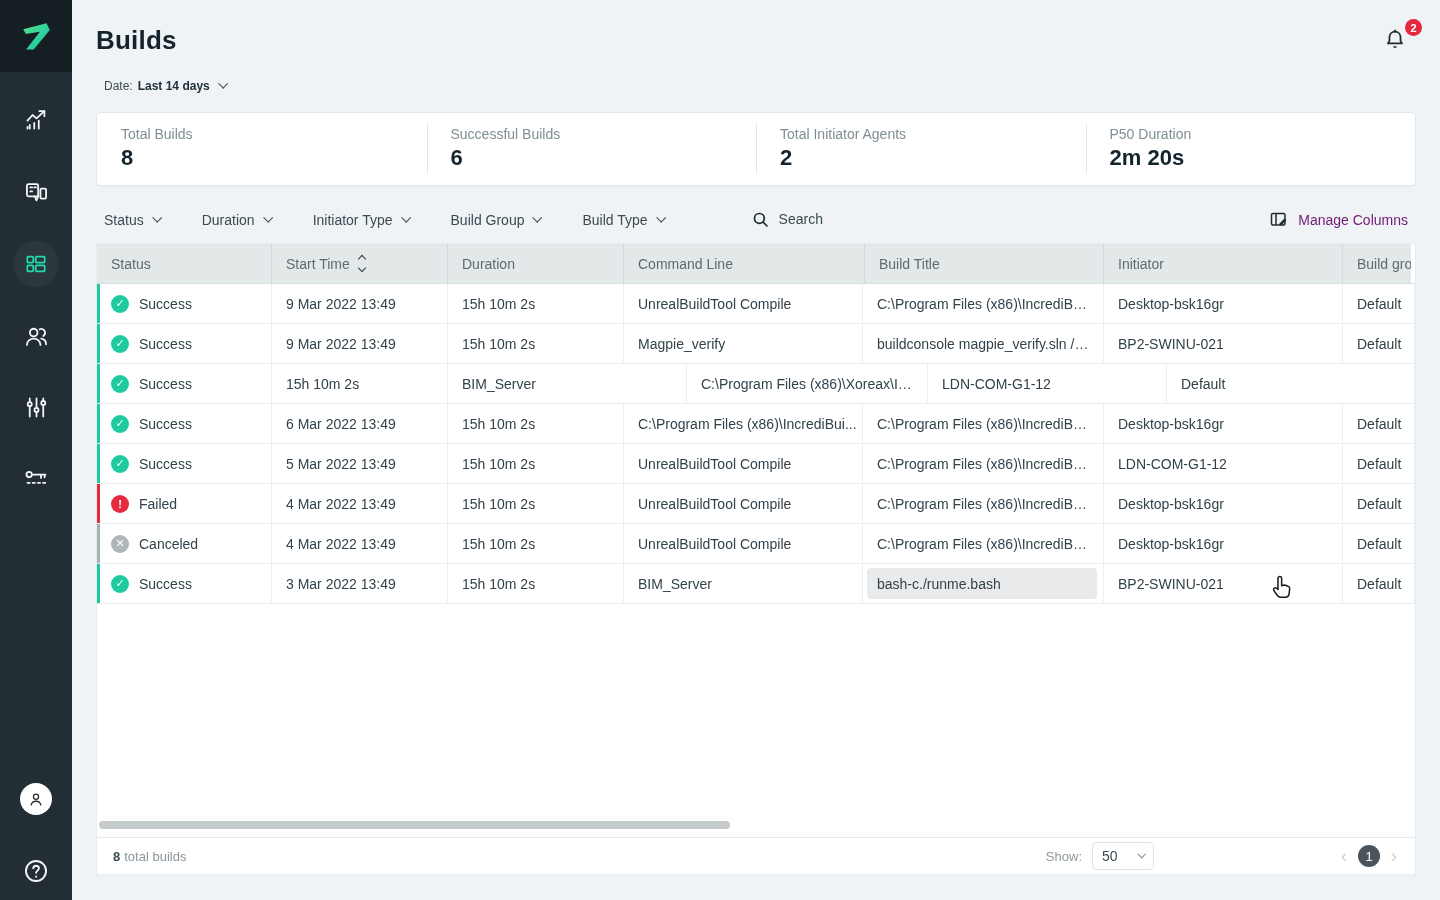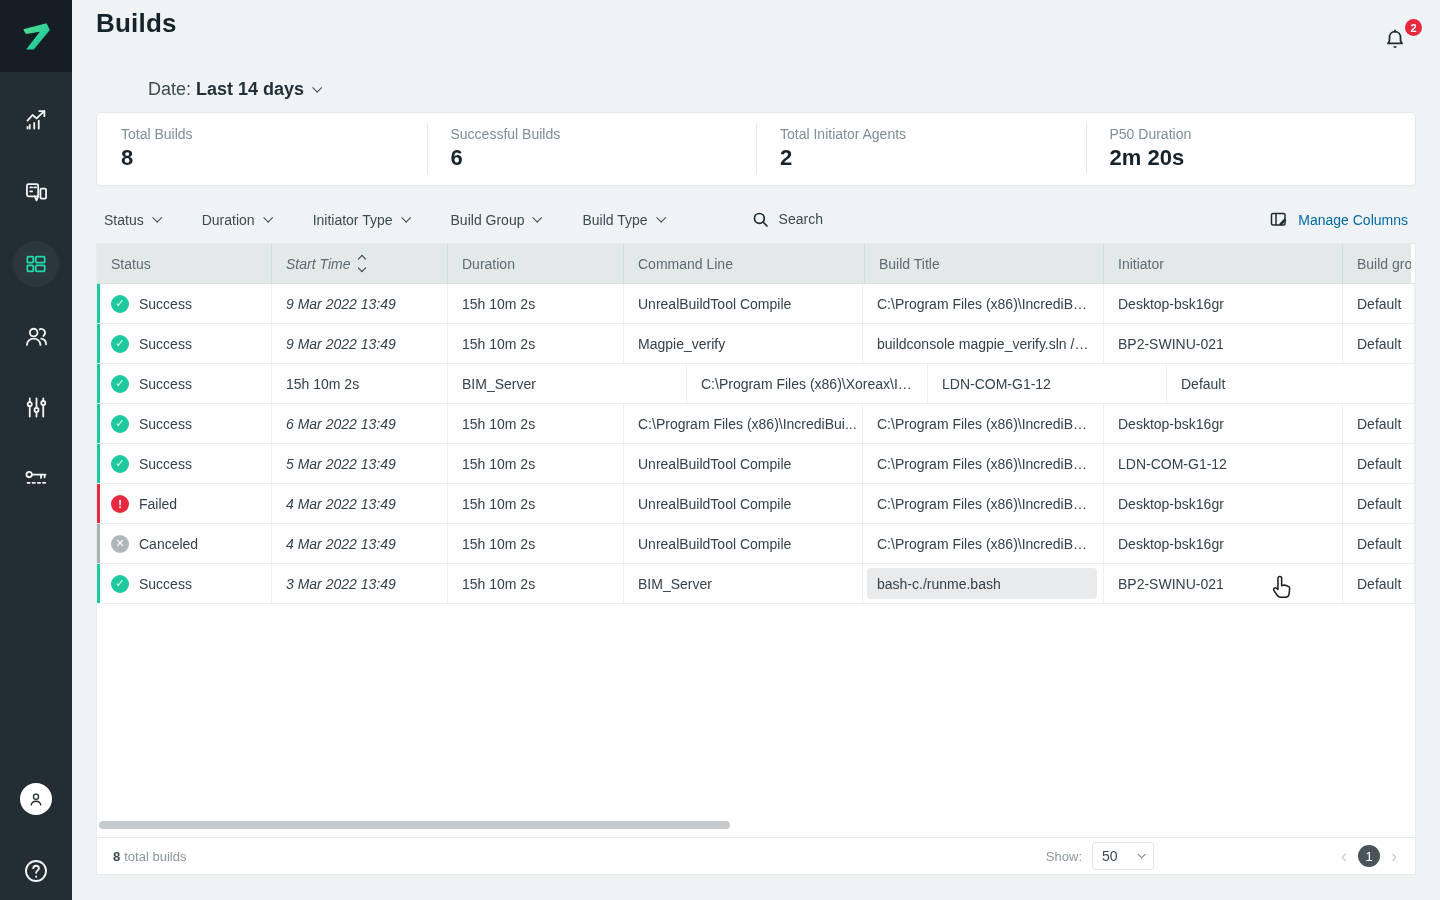--- a/index.html
+++ b/index.html
@@ -11,53 +11,53 @@
   .logo-block { width:72px; height:72px; background:#141e23; display:flex; align-items:center; justify-content:center; }
   .nav-item { position:absolute; left:0; width:72px; height:48px; display:flex; align-items:center; justify-content:center; cursor:pointer; }
   .nav-item svg { stroke:#f2f6f7; fill:none; stroke-width:1.6; stroke-linecap:round; stroke-linejoin:round; }
   .nav-item.active .circle { width:46px; height:46px; border-radius:50%; background:#2c373d; display:flex; align-items:center; justify-content:center; }
   .nav-item.active svg { stroke:#22dcab; }
   .avatar-bubble { width:32px; height:32px; border-radius:50%; background:#ffffff; display:flex; align-items:center; justify-content:center; }
   .avatar-bubble svg { stroke:#232e34; fill:none; stroke-width:1.7; }
   .help-bubble svg { stroke:#f2f6f7; fill:none; stroke-width:1.6; }
 
   
-  .page-title { position:absolute; left:96px; top:8px; font-size:26px; font-weight:700; color:#15242c; letter-spacing:.2px; }
+  .page-title { position:absolute; left:96px; top:25px; font-size:26px; font-weight:700; color:#15242c; letter-spacing:.2px; }
   .bell-wrap { position:absolute; left:1382px; top:26px; width:36px; height:34px; cursor:pointer; }
   .bell-wrap svg { stroke:#1c2b33; fill:none; stroke-width:1.6; stroke-linecap:round; stroke-linejoin:round; }
   .badge { position:absolute; right:-4px; top:-7px; min-width:17px; height:17px; border-radius:9px; background:#e5293d; color:#fff; font-size:11px; font-weight:700; display:flex; align-items:center; justify-content:center; padding:0 4px; }
 
-  .date-row { position:absolute; left:104px; top:79px; font-size:18px; color:#3c4b52; display:flex; align-items:center; cursor:pointer;margin-left:44px; }
+  .date-row { position:absolute; left:104px; top:79px; font-size:12px; color:#3c4b52; display:flex; align-items:center; cursor:pointer; }
   .date-row b { margin-left:5px; font-weight:700; color:#21303a;text-align:center; }
   .chev { display:inline-block; width:7px; height:7px; border-right:1.7px solid currentColor; border-bottom:1.7px solid currentColor; transform:rotate(45deg) translateY(-1px); margin-left:9px; margin-bottom:3px; }
 
   
   .stats-card { position:absolute; left:96px; top:112px; width:1320px; height:74px; background:#fff; border:1px solid #e3e9eb; border-radius:4px; display:flex; box-shadow:0 1px 2px rgba(20,40,50,.03); }
   .stat { flex:1; padding:13px 0 0 24px; position:relative; }
   .stat + .stat::before { content:""; position:absolute; left:0; top:11px; bottom:11px; width:1px; background:#e2e8ea; }
   .stat-label { font-size:14px; color:#7f8e94; }
   .stat-value { font-size:22px; font-weight:700; color:#15242c; margin-top:3px; }
 
   
   .filter-row { position:absolute; left:96px; top:204px; width:1320px; height:32px; display:flex; align-items:center; }
   .filter-left { display:flex; align-items:center; gap:42px; padding-left:8px; }
   .f-dd { font-size:14px; color:#3c4b52; display:flex; align-items:center; cursor:pointer; }
   .search-group { display:flex; align-items:flex-start; margin-left:46px; cursor:pointer; }
   .search-group svg { stroke:#1c2b33; fill:none; stroke-width:1.7; stroke-linecap:round; }
   .search-group span { font-size:14px; color:#3c4b52; margin-left:9px; }
   .manage-cols { margin-left:auto; display:flex; align-items:center; cursor:pointer; padding-right:8px; }
   .manage-cols svg { stroke:#1c2b33; fill:none; stroke-width:1.5; stroke-linejoin:round; }
-  .manage-cols span { font-size:14px; color:#0369a1; margin-left:9px; }
+  .manage-cols span { font-size:14px; color:#701a75; margin-left:9px; }
 
   
   .table-card { position:absolute; left:96px; top:243px; width:1320px; height:632px; background:#fff; border:1px solid #e7ecee; display:flex; flex-direction:column; overflow:hidden; }
   .t-header { height:40px; display:flex; flex:0 0 40px; padding-right:4px; border-bottom:1px solid #d9dfe1; }
   .t-header .hcell { background:#e3e8e9; border-right:1px solid #d3dadd; display:flex; align-items:center; padding:0 14px; font-size:14px; color:#5d6c74; cursor:pointer; white-space:nowrap; overflow:hidden; }
   .t-header .hcell:last-child { border-right:none; }
-  .c0{width:175px;flex:0 0 175px;} .c1{width:176px;flex:0 0 176px;font-style:italic;} .c2{width:176px;flex:0 0 176px;}
+  .c0{width:175px;flex:0 0 175px;} .c1{width:176px;flex:0 0 176px;} .c2{width:176px;flex:0 0 176px;}
   .c3{width:239px;flex:0 0 239px;} .c4{width:241px;flex:0 0 241px;} .c5{width:239px;flex:0 0 239px;}
   .c6{flex:1 1 auto; min-width:0;}
   .sort-stack { display:flex; flex-direction:column; margin-left:9px; gap:3px; }
   .sc { width:6px; height:6px; border-right:1.6px solid #2c3b43; border-bottom:1.6px solid #2c3b43; }
   .sc.up { transform:rotate(-135deg); }
   .sc.down { transform:rotate(45deg); }
 
   .t-body { flex:0 0 auto; }
   .trow { height:40px; display:flex; border-bottom:1px solid #e9edee; background:#fff; cursor:pointer; }
   .cell { display:flex; align-items:center; padding:0 14px; font-size:14px; color:#33424a; border-right:1px solid #edf0f1; white-space:nowrap; overflow:hidden; position:relative; }

